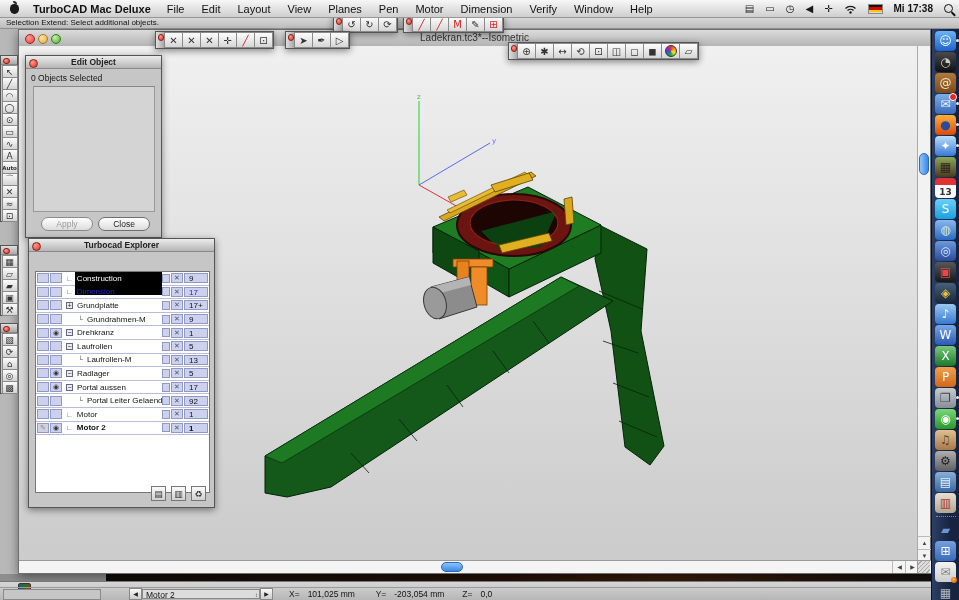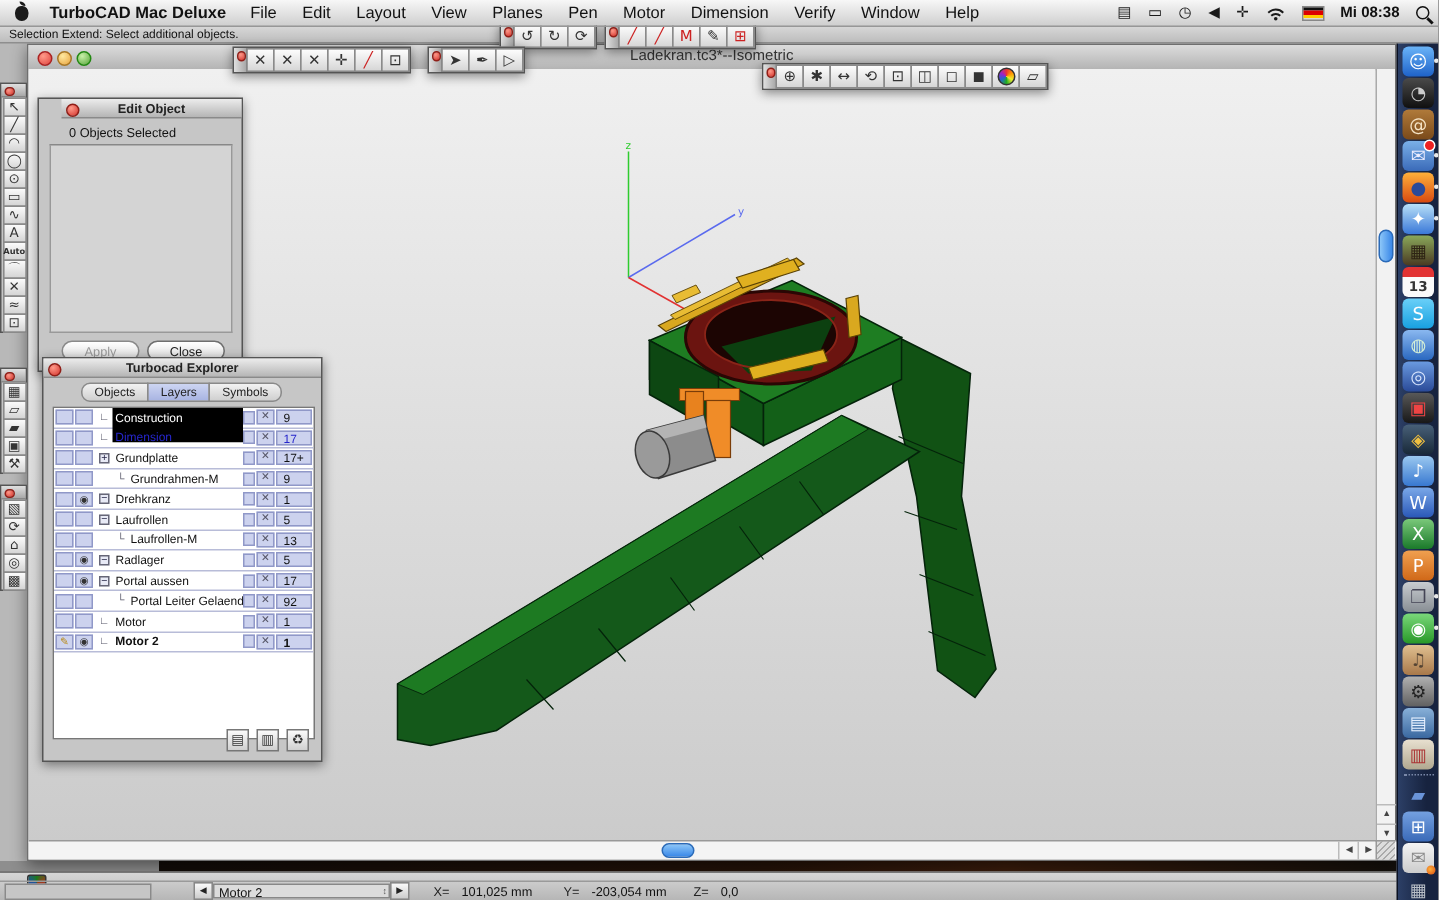--- a/index.html
+++ b/index.html
@@ -70,21 +70,21 @@
   .tbtn{width:19px;height:16px;border:1px solid #8a8a8a;margin-left:-1px;background:linear-gradient(#fdfdfd,#d6d6d6);display:flex;align-items:center;justify-content:center;font-size:10px;color:#333;font-family:"DejaVu Sans",sans-serif;box-sizing:border-box;}
   .tbtn.red{color:#c22;}
   .rainbow-ball{width:10px;height:10px;border-radius:50%;background:conic-gradient(#e33,#f90,#ee3,#2a2,#26c,#92c,#e33);border:0.5px solid #333;}
   
   .vpal{position:absolute;left:0;width:18px;background:#c6c6c6;border:1px solid #555;box-sizing:border-box;z-index:10;}
   .vhead{height:8px;background:linear-gradient(#e0e0e0,#a8a8a8);border-bottom:1px solid #888;position:relative;}
   .vhead::before{content:"";position:absolute;left:2px;top:1.5px;width:4.5px;height:4.5px;border-radius:50%;background:radial-gradient(circle at 35% 30%,#ff9a8a,#d4352e);border:0.5px solid #901f18;}
   .vbtn{width:16px;height:13px;margin:0 0 -1px 0;border:1px solid #8a8a8a;background:linear-gradient(#fbfbfb,#d4d4d4);display:flex;align-items:center;justify-content:center;font-size:9px;color:#333;font-family:"DejaVu Sans",sans-serif;box-sizing:border-box;margin-left:0.5px;}
   .vbtn.txt{font-size:5.5px;font-weight:bold;}
   
-  #edit-object{left:25px;top:65px;width:137px;height:183px;padding-left:15px;}
+  #edit-object{left:25px;top:55px;width:137px;height:183px;}
   #eo-status{font-size:8.5px;color:#111;padding:4px 0 0 5px;}
   #eo-box{position:absolute;left:7px;top:30px;width:122px;height:126px;background:#d4d4d4;border:1px solid #999;border-top-color:#888;box-sizing:border-box;}
   .eo-btn{position:absolute;bottom:6px;width:52px;height:14px;border-radius:7px;border:1px solid #8a8a8a;background:linear-gradient(#fff,#dcdcdc);font-size:8.5px;text-align:center;line-height:13px;box-sizing:border-box;}
   #eo-apply{left:15px;color:#9a9a9a;}
   #eo-close{left:72px;color:#222;border:1.5px solid #6f6f6f;}
   
   #explorer{left:28px;top:238px;width:187px;height:270px;}
   #exp-tabs{display:flex;justify-content:center;gap:0;margin-top:3px;}
   .tab{font-size:8px;color:#222;padding:1px 8px;border:1px solid #8a8a8a;background:linear-gradient(#f2f2f2,#cfcfcf);margin-left:-1px;}
   .tab:first-child{border-radius:6px 0 0 6px;}
@@ -391,25 +391,20 @@
     <div id="eo-status">0 Objects Selected</div>
     <div id="eo-box"></div>
     <div class="eo-btn" id="eo-apply">Apply</div>
     <div class="eo-btn" id="eo-close">Close</div>
   </div>
 
   <div class="palette" id="explorer">
     <div class="ptitle">
       <span class="pclose"></span>
       <span>Turbocad Explorer</span>
-    </div>
-    <div id="exp-tabs">
-      <span class="tab">Objects</span>
-      <span class="tab active">Layers</span>
-      <span class="tab">Symbols</span>
     </div>
     <div id="layer-list">
         <div class="lrow">
           <span class="lcell"></span>
           <span class="lcell"></span>
           <span class="ltree">
             <span class="exp-mark">∟</span>
             <span class="lname sel">Construction</span>
           </span>
           <span class="lbox"></span>
@@ -574,18 +569,18 @@
       <svg width="13" height="10">
         <path d="M1.5 4.5 A7 7 0 0 1 11.5 4.5" fill="none" stroke="#1a1a1a" stroke-width="1.3"></path>
         <path d="M3.5 6.5 A4.3 4.3 0 0 1 9.5 6.5" fill="none" stroke="#1a1a1a" stroke-width="1.3"></path>
         <circle cx="6.5" cy="8.5" r="1.2" fill="#1a1a1a"></circle>
       </svg>
       <span class="flag">
           <i></i>
           <i></i>
           <i></i>
         </span>
-      <span id="menu-clock">Mi 08:38</span>
+      <span id="menu-clock">Mi 17:38</span>
       <span class="spot"></span>
     </span>
   </div>
 
 </div>
 
 </body></html>

